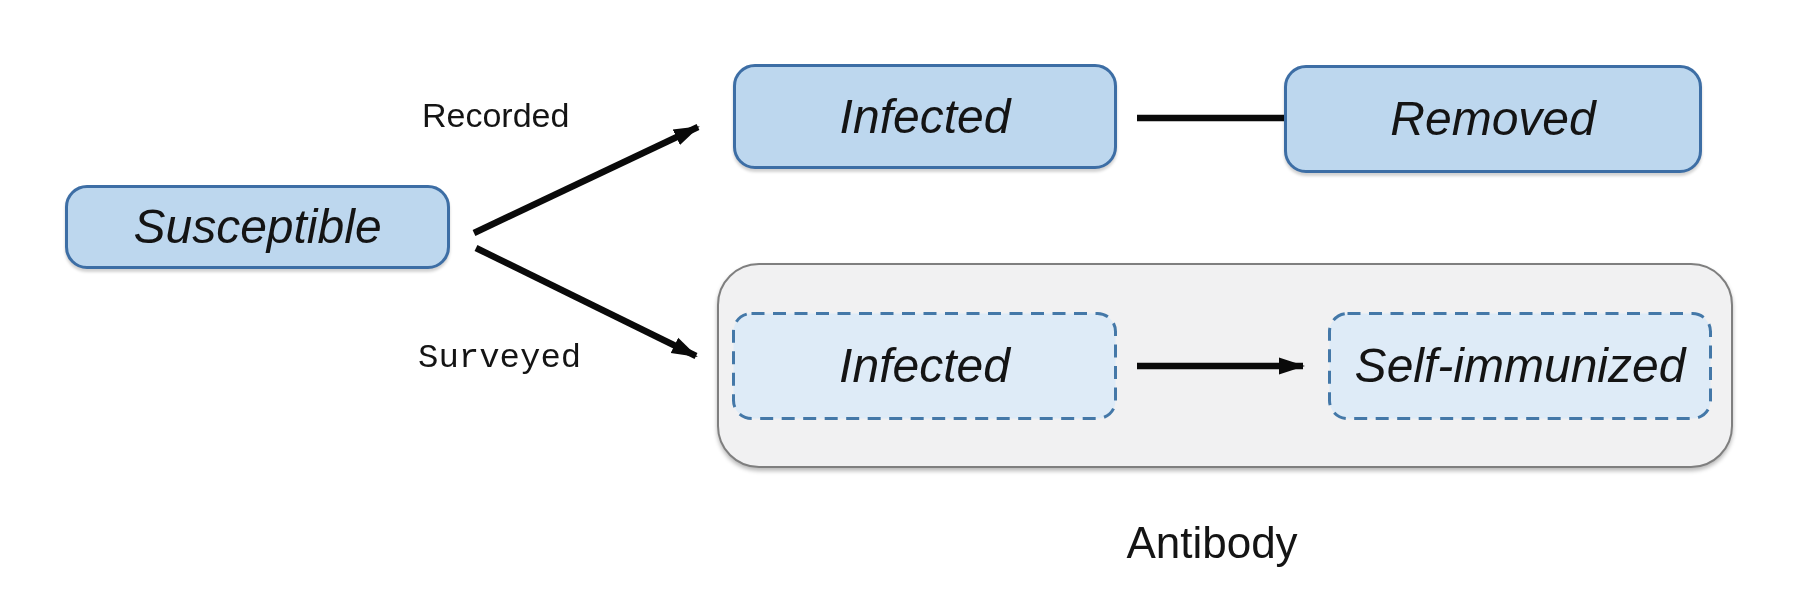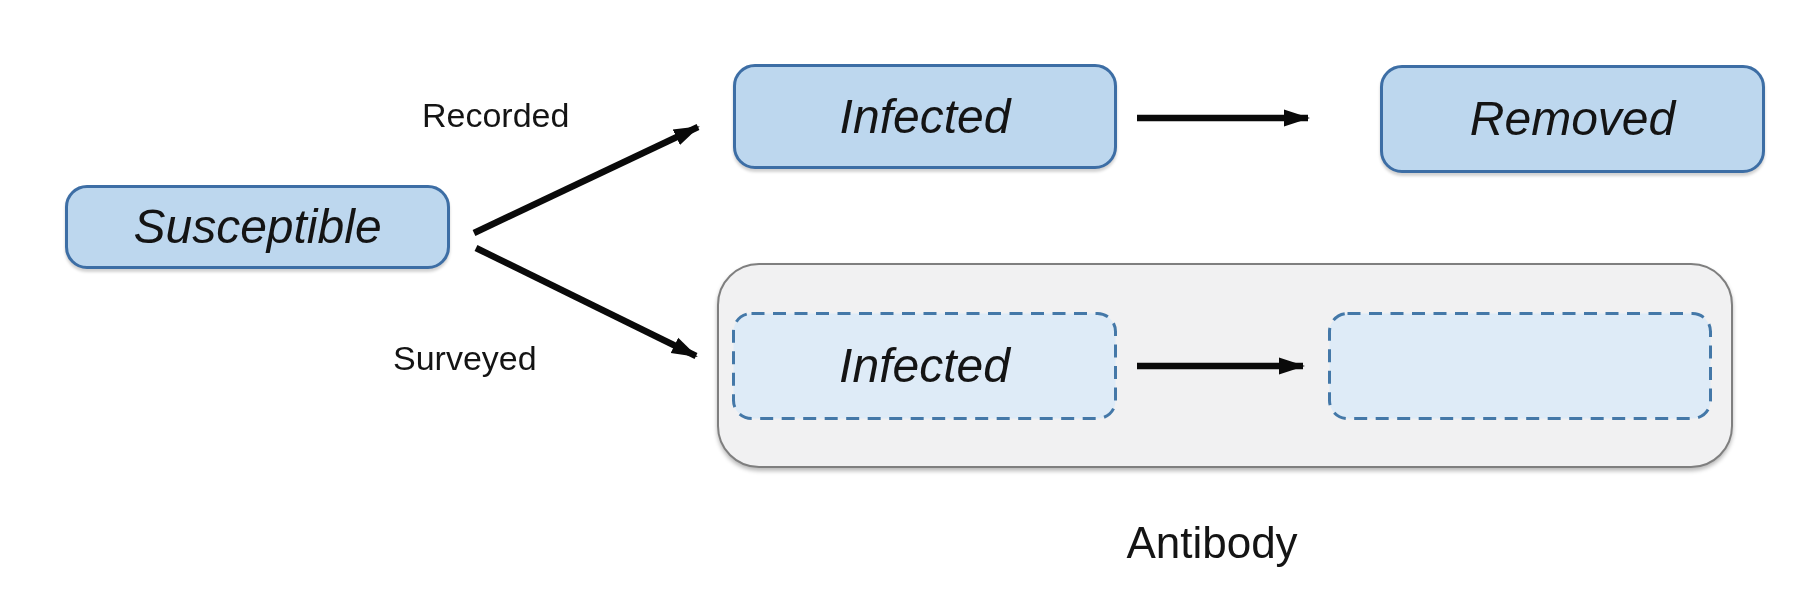--- a/index.html
+++ b/index.html
@@ -103,28 +103,31 @@
   </svg>
 
   <div class="node solid" style="left:65px; top:185px; width:385px; height:84px;">
     <span>Susceptible</span>
   </div>
 
   <div class="node solid" style="left:733px; top:64px; width:384px; height:105px;">
     <span>Infected</span>
   </div>
 
-  <div class="node solid" style="left:1380px; top:65px; width:385px; height:108px;text-align:right;">
+  <div class="node solid" style="left:1284px; top:65px; width:418px; height:108px;text-align:right;">
     <span>Removed</span>
   </div>
 
   <div class="node ghost-label" style="left:732px; top:312px; width:385px; height:108px;">
     <span>Infected</span>
   </div>
 
+  <div class="node ghost-label" style="left:1328px; top:312px; width:384px; height:108px;">
+    <span>Self-immunized</span>
+  </div>
 
   <div class="edge-label" style="left:422px; top:96px;">Recorded</div>
 
-  <div class="edge-label" style="left:393px; top:339px;">Surveyed</div>
+  <div class="edge-label" style="left:418px; top:339px;font-family:Liberation Mono, monospace;">Surveyed</div>
 
   <div class="group-caption">Antibody</div>
 
 </div>
 
 </body></html>

